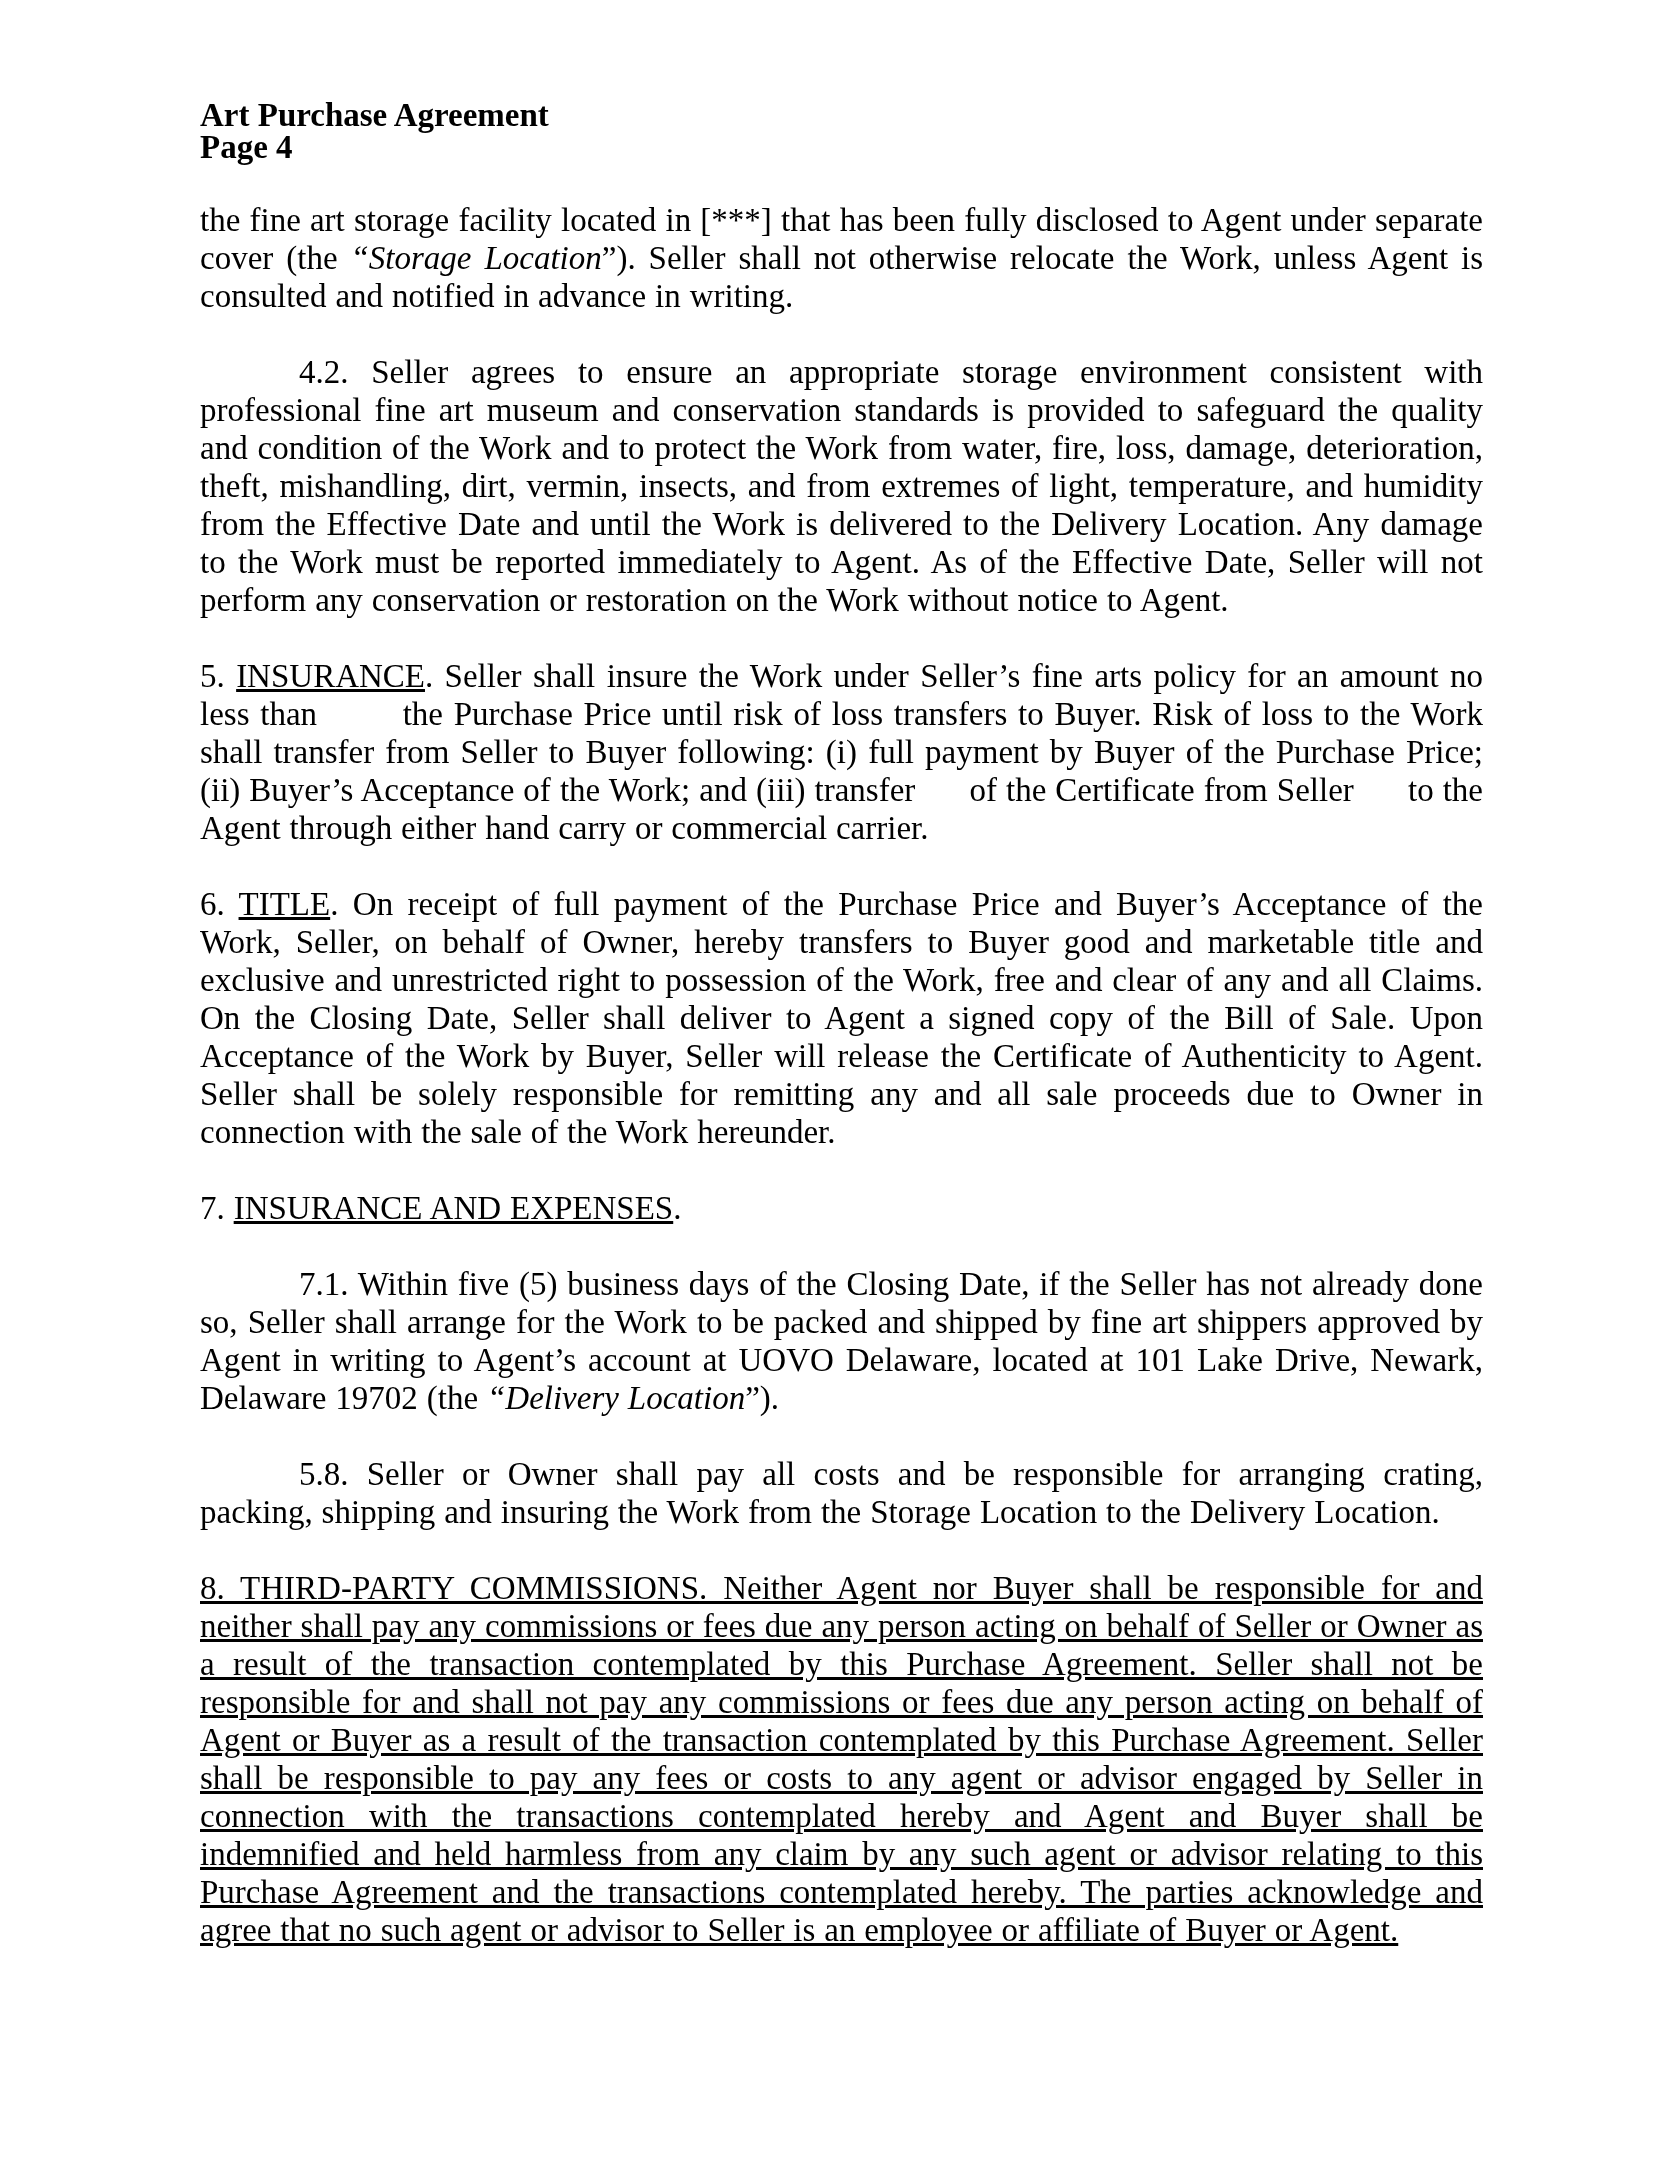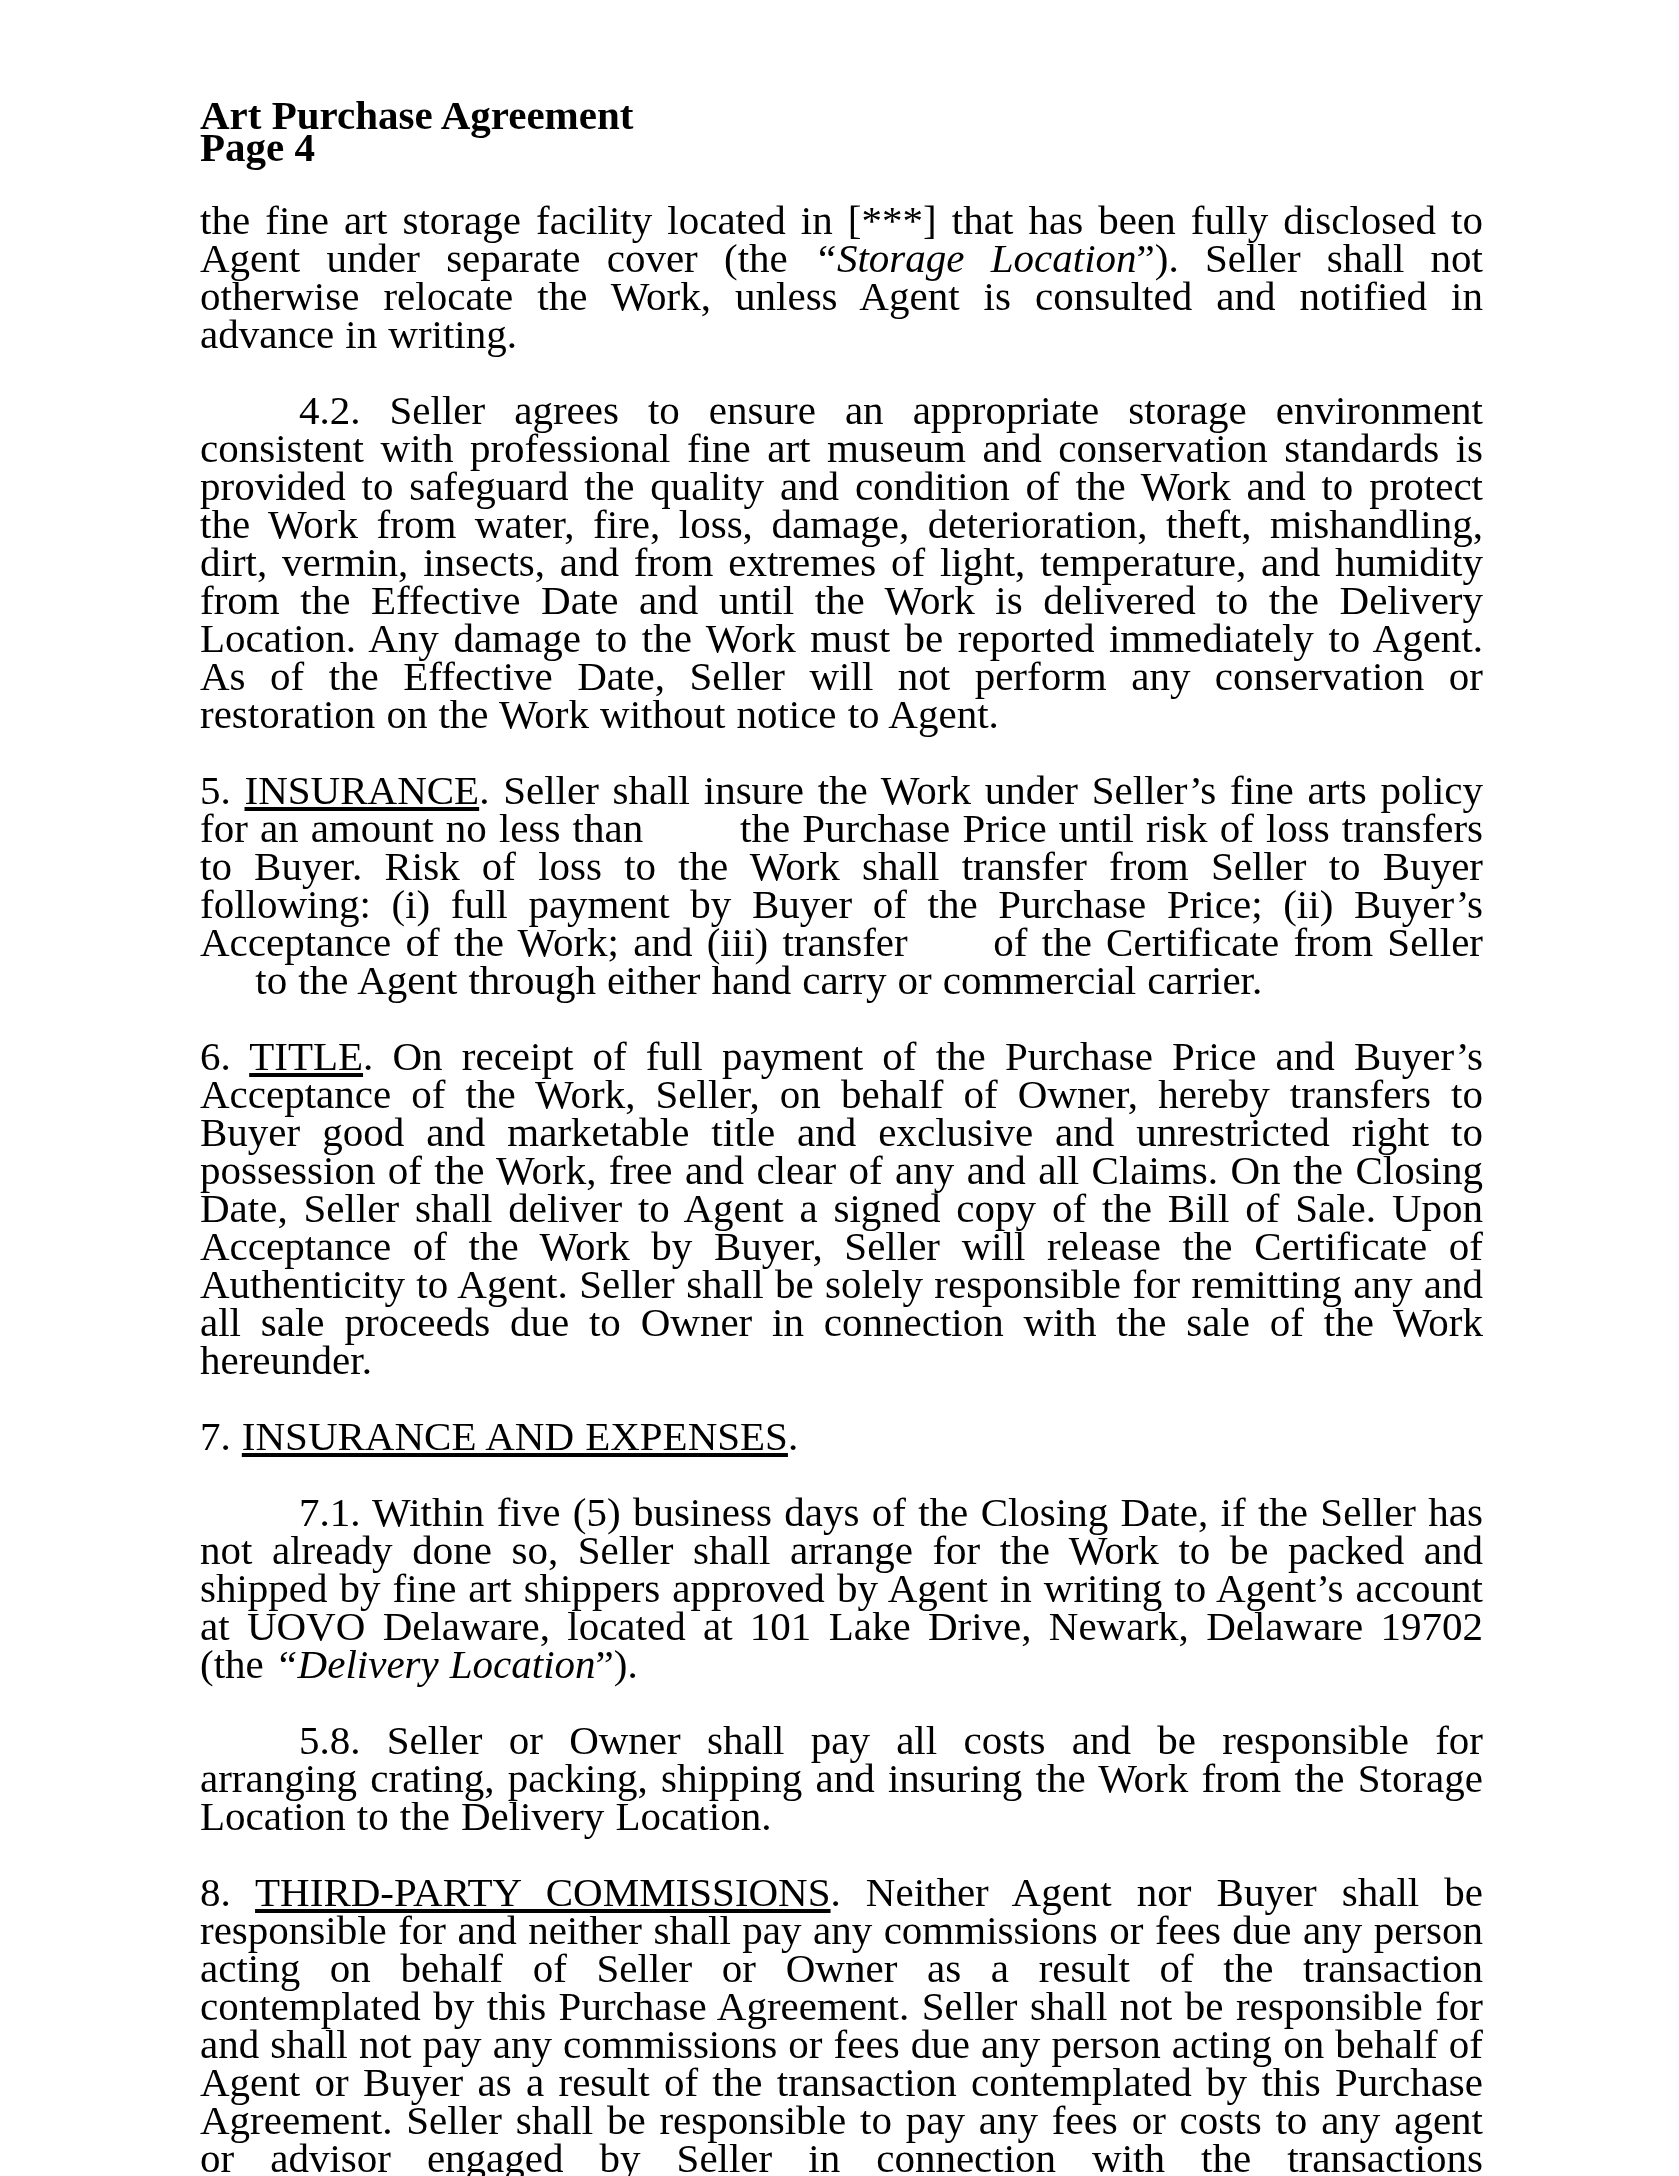--- a/index.html
+++ b/index.html
@@ -9,37 +9,38 @@
   }
   .page {
     position: relative;
     width: 1680px;
     height: 2176px;
     box-sizing: border-box;
     padding: 99px 197px 0 200px;
     background: #ffffff;
     color: #000000;
     font-family: "Liberation Serif", "DejaVu Serif", serif;
-    font-size: 41px;
+    font-size: 33px;
     overflow: hidden;
   }
   .doc-header {
     font-weight: bold;
     line-height: 32px;
     margin: 0 0 38px 0;
   }
   .doc-body p.para {
     margin: 0 0 38px 0;
     text-align: justify;
     text-justify: inter-word;
     line-height: 38px;
     word-spacing: 0.02em;
   }
   .doc-body p.para:last-child {
     margin-bottom: 0;
+    text-decoration: underline;
   }
   .para.indent {
     text-indent: 99px;
   }
   .run-underline {
     text-decoration: underline;
   }
   .run-bold-italic {
     font-weight: normal;
     font-style: italic;

